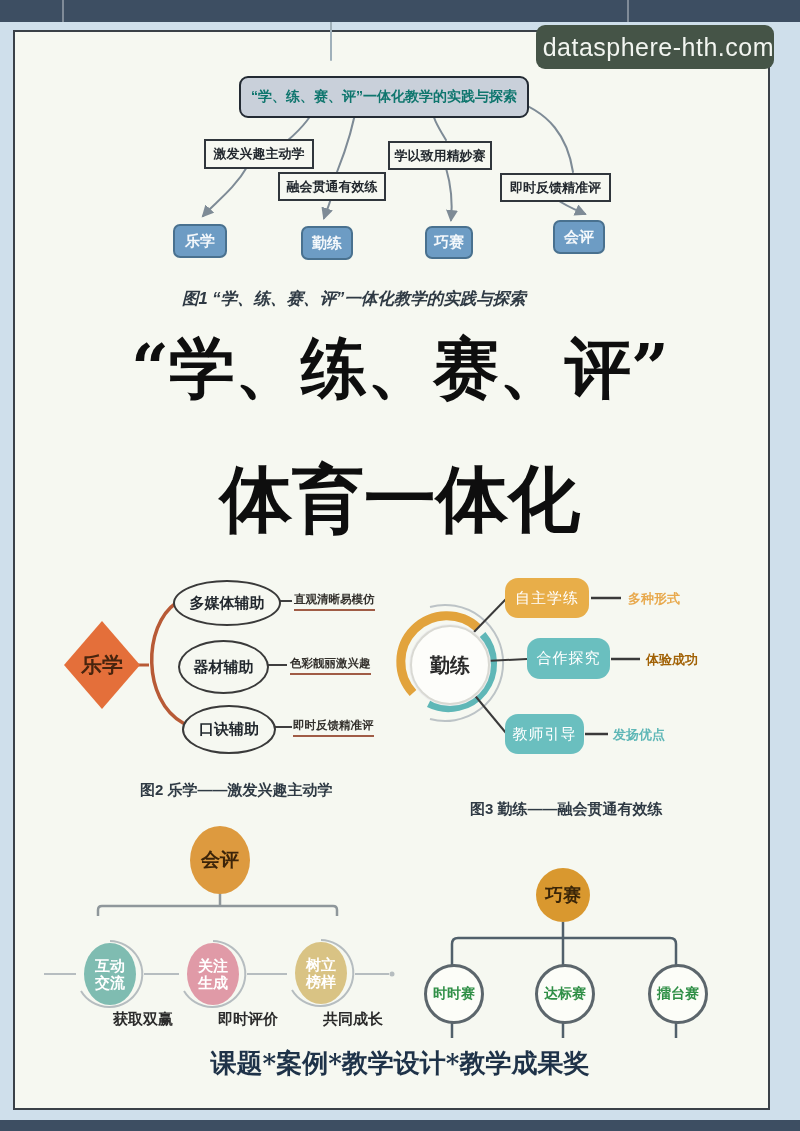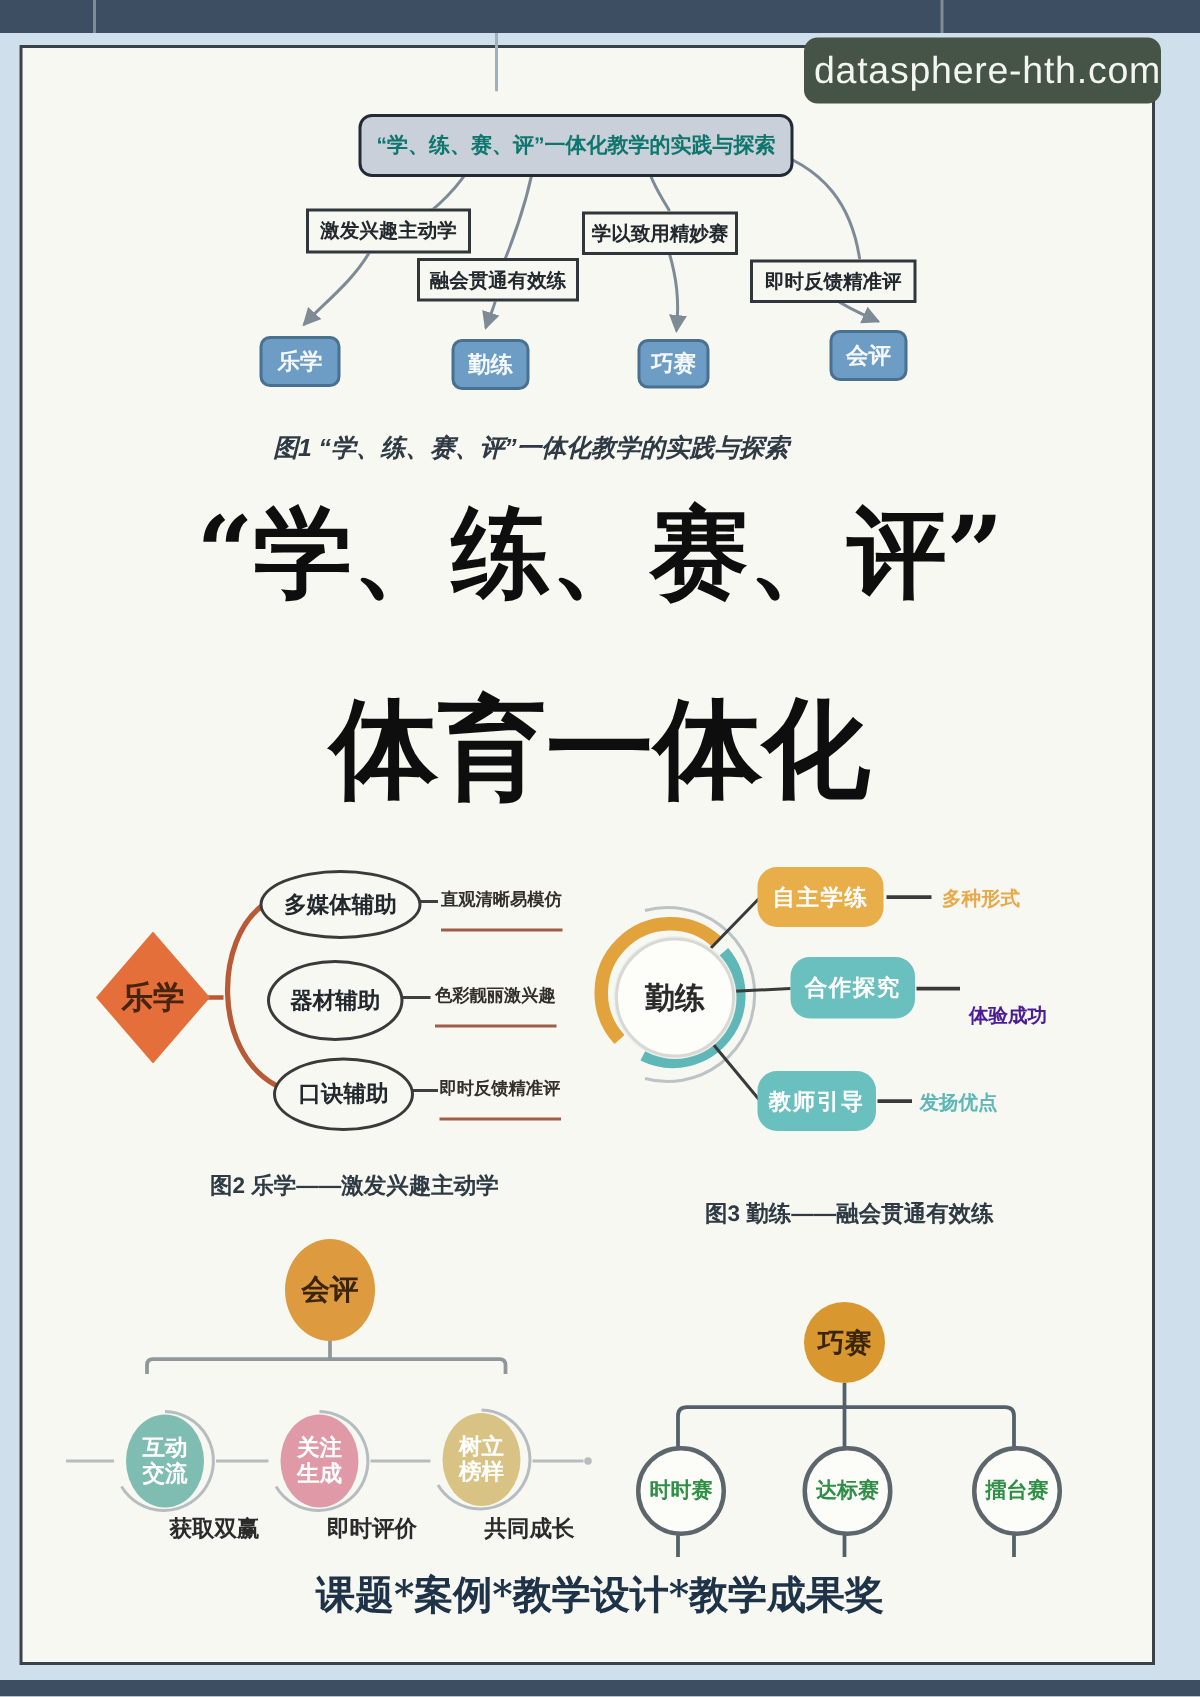--- a/index.html
+++ b/index.html
@@ -45,28 +45,28 @@
     font-weight:800;font-size:72px;color:#0e0e0e;z-index:2;white-space:nowrap;}
   
   .diamond{left:64px;top:621px;width:76px;height:88px;background:#e46f3a;
     clip-path:polygon(50% 0,100% 50%,50% 100%,0 50%);
     display:flex;align-items:center;justify-content:center;z-index:2;
     font-weight:700;font-size:21px;color:#47240e;}
   .ell{border:2.5px solid #3a3a3a;border-radius:50%;background:#f6f8f1;
     display:flex;align-items:center;justify-content:center;
     font-weight:700;color:#22282e;z-index:2;white-space:nowrap;}
   .f2-desc{font-weight:700;font-size:11.5px;color:#33302c;border-bottom:2px solid #a05c46;
-    padding-bottom:12px;z-index:2;white-space:nowrap;}
+    padding-bottom:2px;z-index:2;white-space:nowrap;}
   
   .f3-center{left:410px;top:625px;width:76px;height:76px;border-radius:50%;
     background:#fdfdfa;border:2px solid #d9d9d3;box-shadow:0 0 0 1px #eee;
     display:flex;align-items:center;justify-content:center;
     font-weight:700;font-size:20px;color:#2b2b2b;z-index:2;}
   .f3-node{border-radius:13px;display:flex;align-items:center;justify-content:center;
-    font-weight:700;font-size:15px;color:#ffffff;letter-spacing:1px;z-index:2;white-space:nowrap;}
+    font-weight:400;font-size:15px;color:#ffffff;letter-spacing:1px;z-index:2;white-space:nowrap;}
   .f3-desc{font-weight:700;font-size:13px;z-index:2;white-space:nowrap;}
   
   .f4-root{left:190px;top:826px;width:60px;height:68px;border-radius:50%;background:#dd9a3f;
     display:flex;align-items:center;justify-content:center;
     font-weight:700;font-size:19px;color:#3c2409;z-index:2;}
   .f4-circle{width:52px;height:62px;border-radius:50%;display:flex;align-items:center;justify-content:center;z-index:2;}
   .f4-circle span{display:block;width:34px;text-align:center;font-weight:700;font-size:15px;
     line-height:1.15;color:#ffffff;}
   .f4-label{font-weight:700;font-size:15px;color:#2b2b2b;z-index:2;white-space:nowrap;}
   
@@ -181,21 +181,21 @@
 <div class="abs f2-desc" style="left:293px;top:718px;">即时反馈精准评</div>
 <div class="abs caption" style="left:140px;top:781px;font-size:15px;">图2  乐学——激发兴趣主动学</div>
 
 <div class="abs f3-center">
   <span>勤练</span>
 </div>
 <div class="abs f3-node" style="left:505px;top:578px;width:84px;height:40px;background:#e8ae49;">自主学练</div>
 <div class="abs f3-node" style="left:527px;top:638px;width:83px;height:41px;background:#6abfbf;">合作探究</div>
 <div class="abs f3-node" style="left:505px;top:714px;width:79px;height:40px;background:#6abfbf;">教师引导</div>
 <div class="abs f3-desc" style="left:628px;top:590px;color:#e8a94d;">多种形式</div>
-<div class="abs f3-desc" style="left:646px;top:668px;color:#4c1d95;">体验成功</div>
+<div class="abs f3-desc" style="left:646px;top:651px;color:#a16207;">体验成功</div>
 <div class="abs f3-desc" style="left:613px;top:726px;color:#5fb7b7;">发扬优点</div>
 <div class="abs caption" style="left:470px;top:800px;font-size:15px;">图3  勤练——融会贯通有效练</div>
 
 <div class="abs f4-root">
   <span>会评</span>
 </div>
 <div class="abs f4-circle" style="left:84px;top:943px;background:#7fbcb1;">
   <span>互动交流</span>
 </div>
 <div class="abs f4-circle" style="left:187px;top:943px;background:#e09aa7;">

